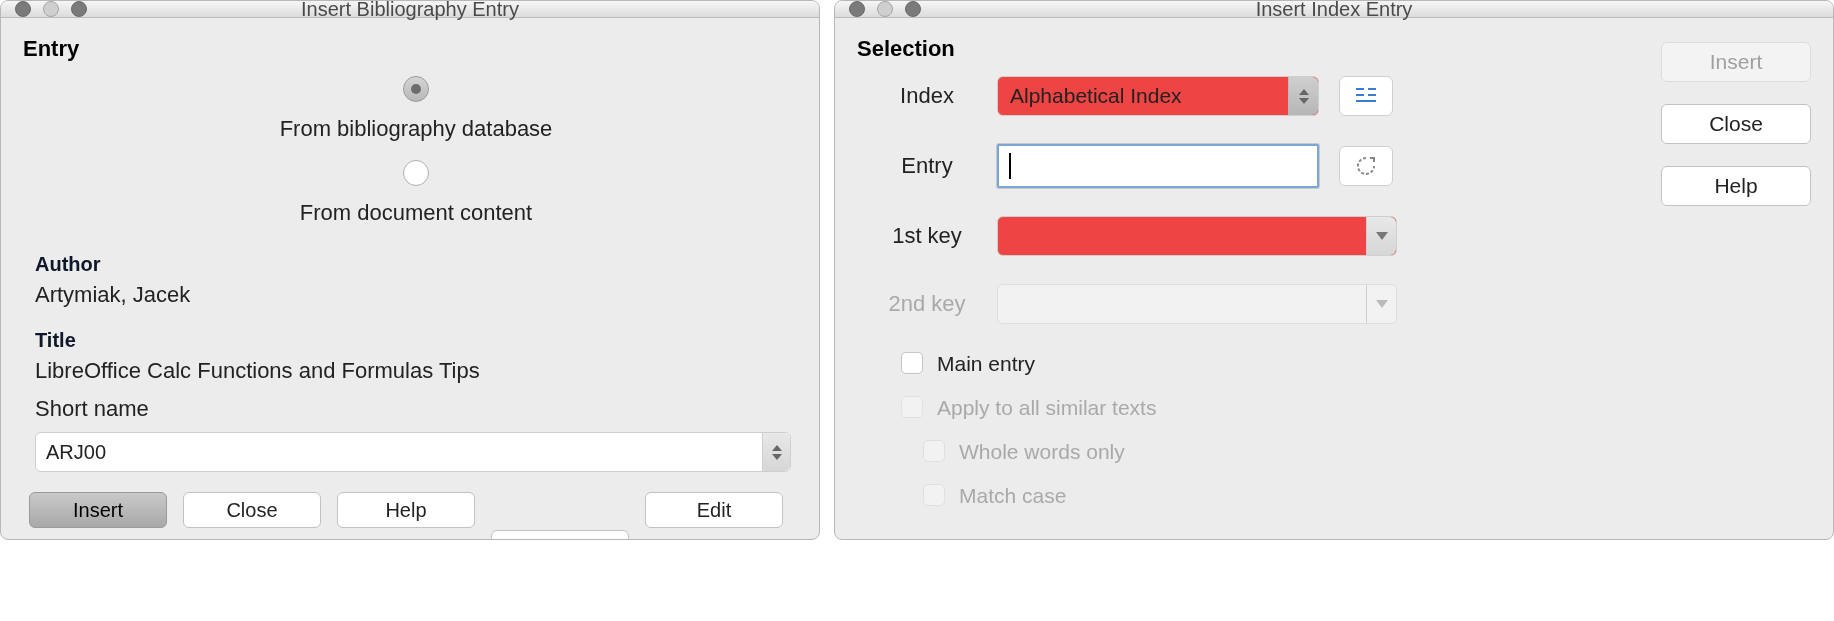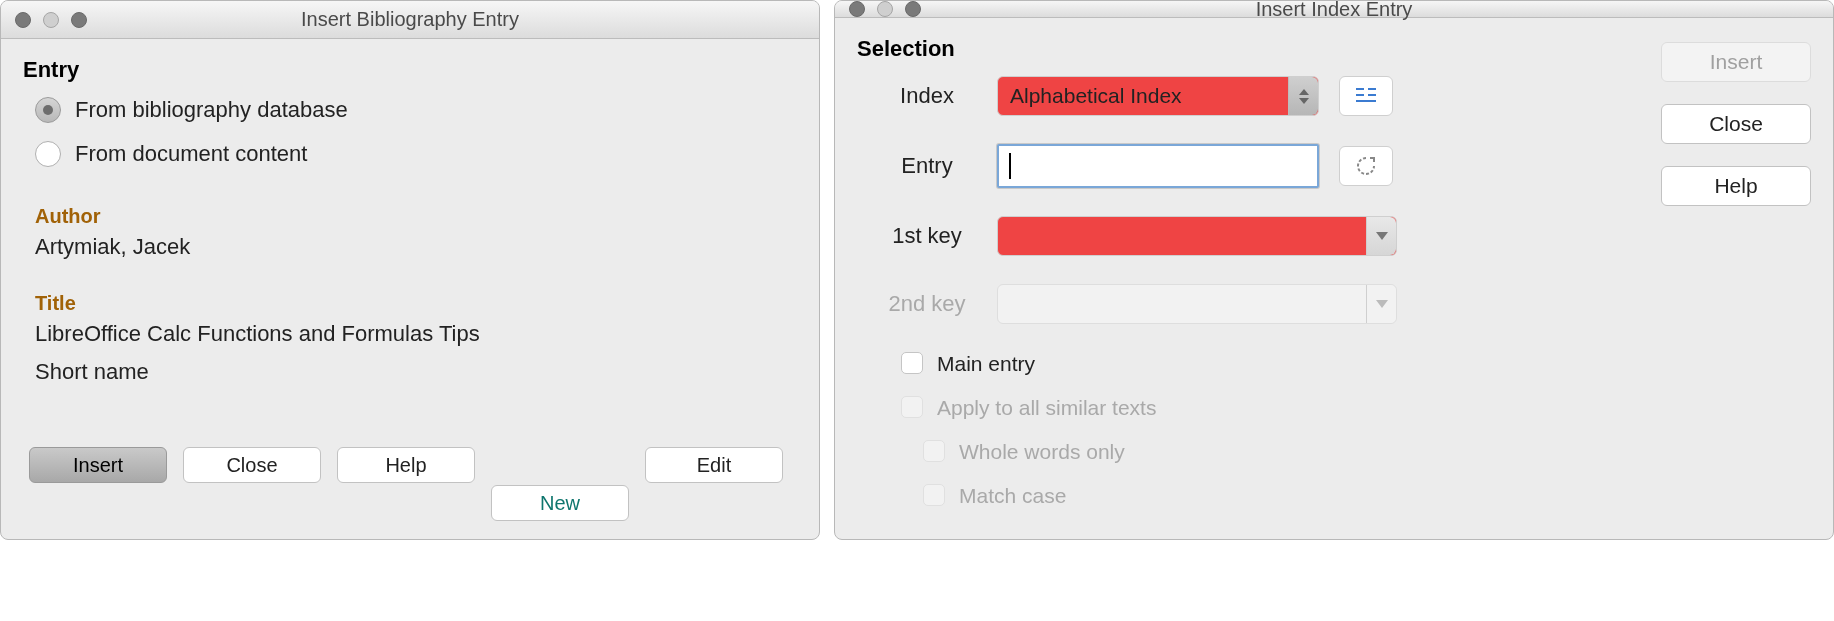--- a/index.html
+++ b/index.html
@@ -34,28 +34,28 @@
   width: 16px; height: 16px; border-radius: 50%;
   border: 1px solid #a5a5a5; background: #cfcfcf;
 }
 .light.dark { background: #7a7a7a; border-color: #6a6a6a; }
 .title-text {
   position: absolute; left: 0; right: 0; text-align: center;
   font-size: 20px; color: #4a4a4a; font-weight: 400;
 }
 .content { padding: 18px 22px; font-size: 22px; color: #222; flex: 1; display: flex; flex-direction: column; }
 .section-heading { font-weight: 900; font-family: Arial Black, Arial, sans-serif; font-size: 22px; margin-bottom: 14px; color: #000; }
-.radio-row { display: flex; align-items: center; gap: 14px; margin-left: 12px; margin-bottom: 18px; }
+.radio-row { display: flex; align-items: center; gap: 14px; margin-left: 12px; margin-bottom: 18px; flex-direction: column; }
 .radio {
   width: 26px; height: 26px; border-radius: 50%; border: 1px solid #b0b0b0;
   background: #fff; display: inline-flex; align-items: center; justify-content: center;
 }
 .radio.selected { background: linear-gradient(#d5d5d5, #b8b8b8); border-color: #9a9a9a; }
 .radio.selected::after { content: ""; width: 10px; height: 10px; border-radius: 50%; background: #6d6d6d; }
-.field-label { font-weight: 900; font-family: Arial Black, Arial, sans-serif; font-size: 20px; margin-left: 12px; margin-top: 20px; margin-bottom: 6px; color:#a16207;}
+.field-label { font-weight: 900; font-family: Arial Black, Arial, sans-serif; font-size: 20px; margin-left: 12px; margin-top: 9px; margin-bottom: 6px; color:#0f172a;}
 .field-value { margin-left: 12px; font-size: 22px; margin-bottom: 12px; }
 .plain-label { margin-left: 12px; font-size: 22px; margin-bottom: 10px; }
 .select-wide {
   margin-left: 12px; width: 756px; height: 40px; background: #fff;
   border: 1px solid #cfcfcf; border-radius: 6px; display: flex; align-items: center;
   padding: 0 10px; position: relative; font-size: 20px;
 }
 .stepper {
   position: absolute; right: 0; top: 0; width: 28px; height: 100%;
   background: linear-gradient(#e8e8e8,#d6d6d6); border-left: 1px solid #cfcfcf;
@@ -143,20 +143,24 @@
       <span>From document content</span>
     </div>
 
     <div class="field-label">Author</div>
     <div class="field-value">Artymiak, Jacek</div>
 
     <div class="field-label">Title</div>
     <div class="field-value">LibreOffice Calc Functions and Formulas Tips</div>
 
     <div class="plain-label">Short name</div>
+    <div class="select-wide">
+      <span>ARJ00</span>
+      <span class="stepper"></span>
+    </div>
 
     <div class="button-row">
       <div class="btn primary">Insert</div>
       <div class="btn">Close</div>
       <div class="btn">Help</div>
       <div class="btn disabled">New</div>
       <div class="btn">Edit</div>
     </div>
   </div>
 </div>

